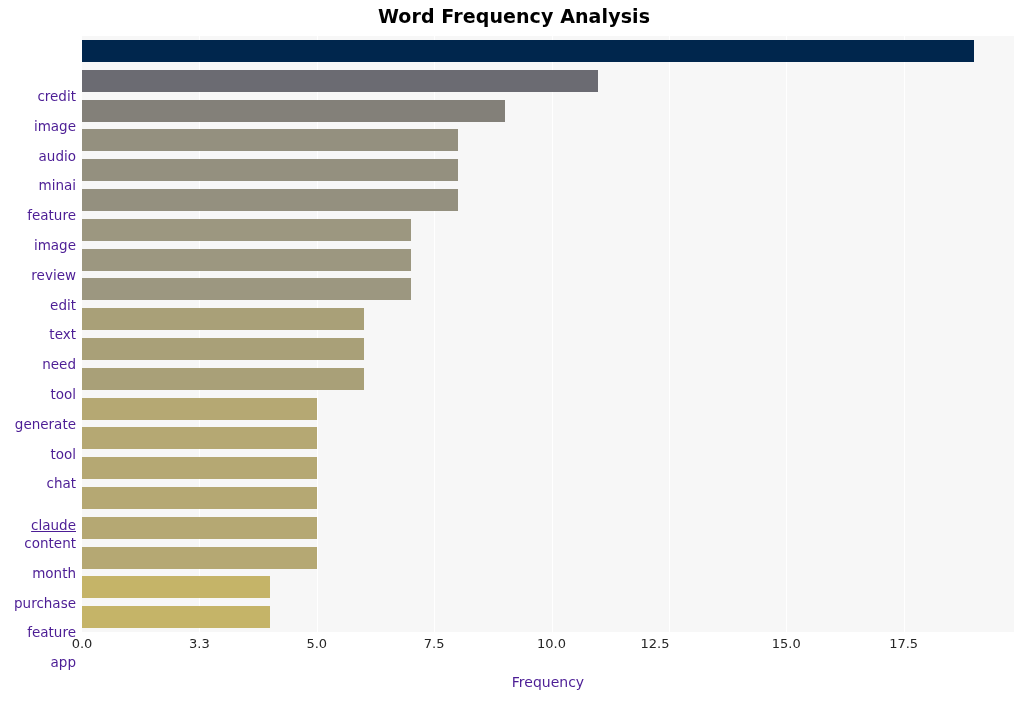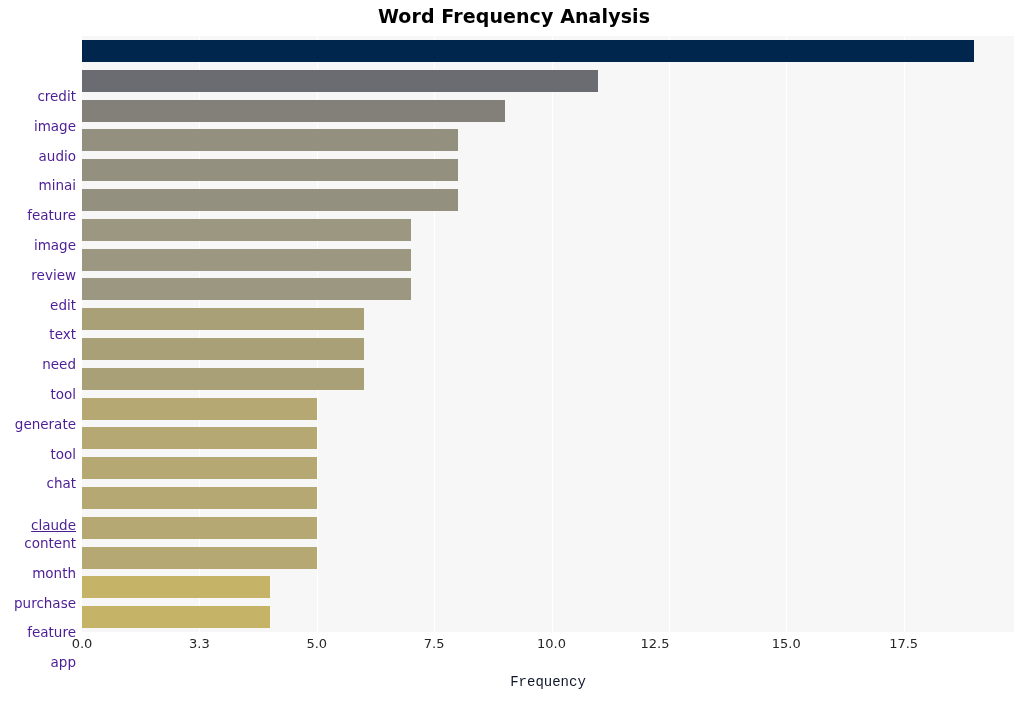--- a/index.html
+++ b/index.html
@@ -87,22 +87,21 @@
     color: #262626;
     white-space: nowrap;
   }
   #x-axis-label {
     position: absolute;
     left: 82px;
     top: 674px;
     width: 932px;
     text-align: center;
     font-size: 14px;
-    color: #0f172a;
-    font-family: Liberation Mono, monospace;
+    color: #4c1d95;
   }
 </style>
 </head>
 <body>
 
 <div id="figure">
 
   <div id="chart-title">Word Frequency Analysis</div>
 
   <div id="y-labels">

